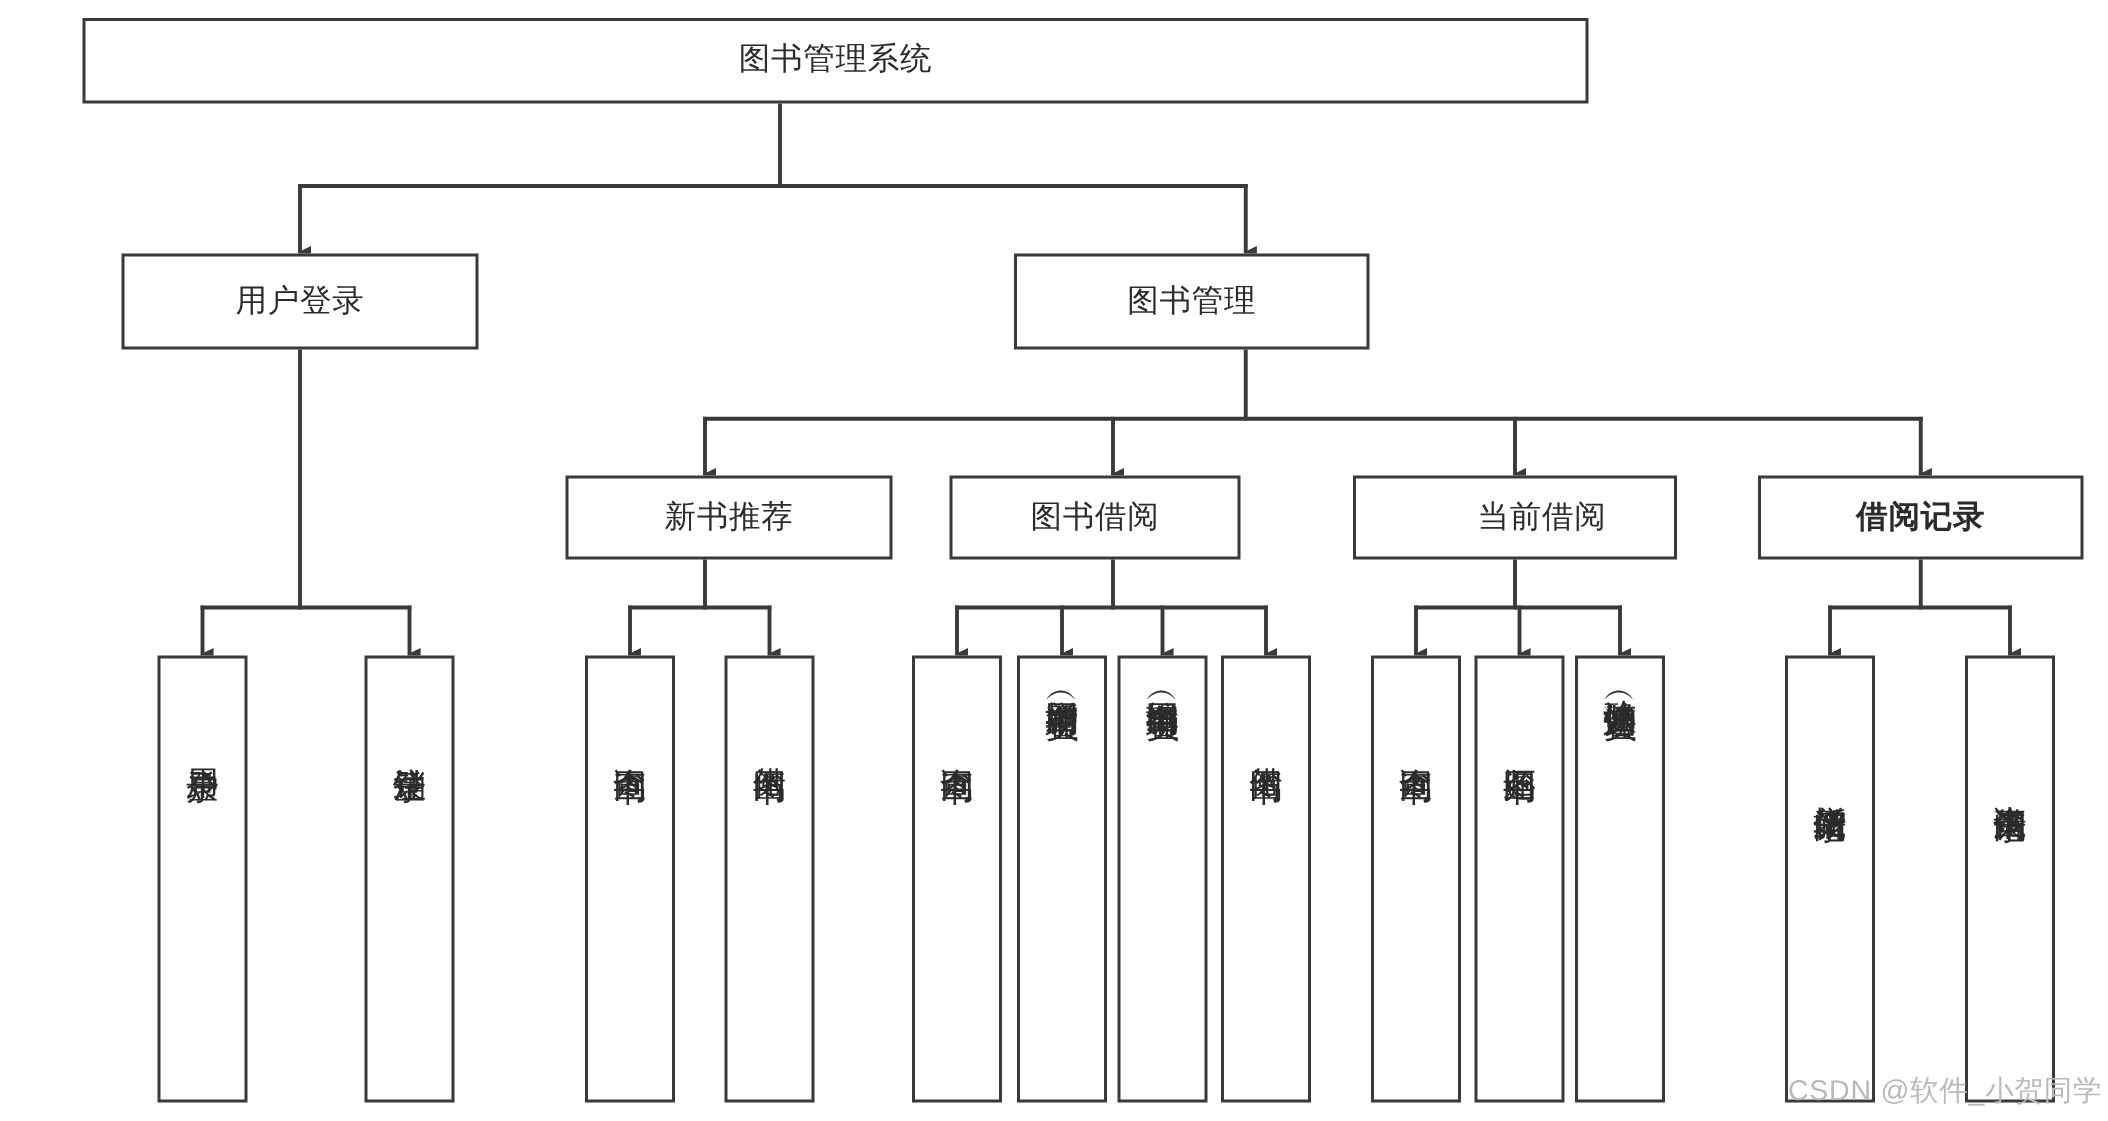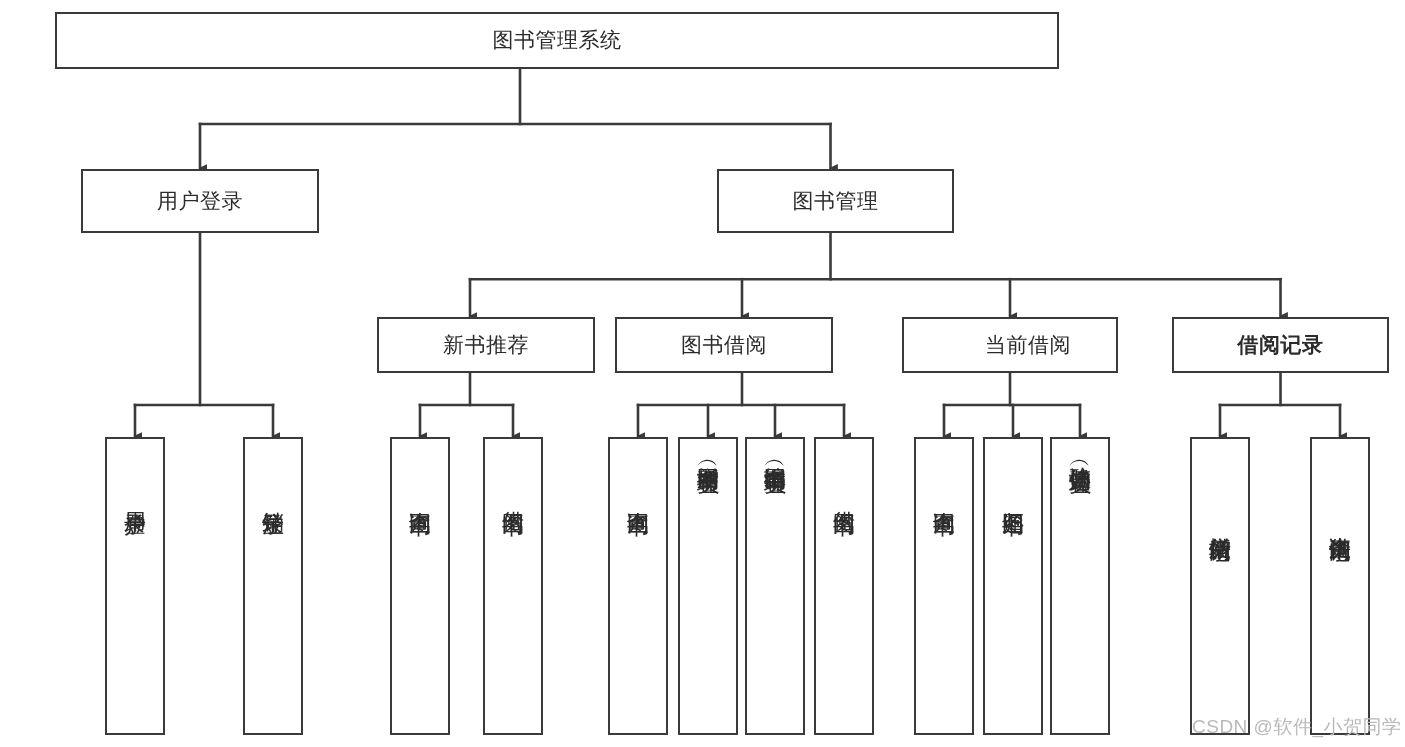--- a/index.html
+++ b/index.html
@@ -115,27 +115,27 @@
       </g>
   </svg>
 
   <div id="nodes-layer">
       <div class="node-box" style="left: 18px; top: 12px; width: 1004px; height: 57px; margin-left: 37px;">
         <span class="node-label">图书管理系统</span>
       </div>
       <div class="node-box" style="left: 81px; top: 169px; width: 238px; height: 64px;">
         <span class="node-label">用户登录</span>
       </div>
-      <div class="node-box" style="left: 717px; top: 169px; width: 237px; height: 64px;">
+      <div class="node-box" style="left: 676px; top: 169px; width: 237px; height: 64px;">
         <span class="node-label">图书管理</span>
       </div>
       <div class="node-box" style="left: 361px; top: 317px; width: 218px; height: 56px; margin-left: 16px;">
         <span class="node-label">新书推荐</span>
       </div>
-      <div class="node-box" style="left: 615px; top: 317px; width: 218px; height: 56px;">
+      <div class="node-box" style="left: 633px; top: 317px; width: 194px; height: 56px;">
         <span class="node-label">图书借阅</span>
       </div>
       <div class="node-box" style="left: 902px; top: 317px; width: 216px; height: 56px; padding-left: 36px;">
         <span class="node-label">当前借阅</span>
       </div>
       <div class="node-box" style="left: 1172px; top: 317px; width: 217px; height: 56px; font-weight: bold;">
         <span class="node-label">借阅记录</span>
       </div>
       <div class="node-box vertical pad-mid" style="left: 105px; top: 437px; width: 60px; height: 298px;">
         <span class="node-label">用户登录</span>

